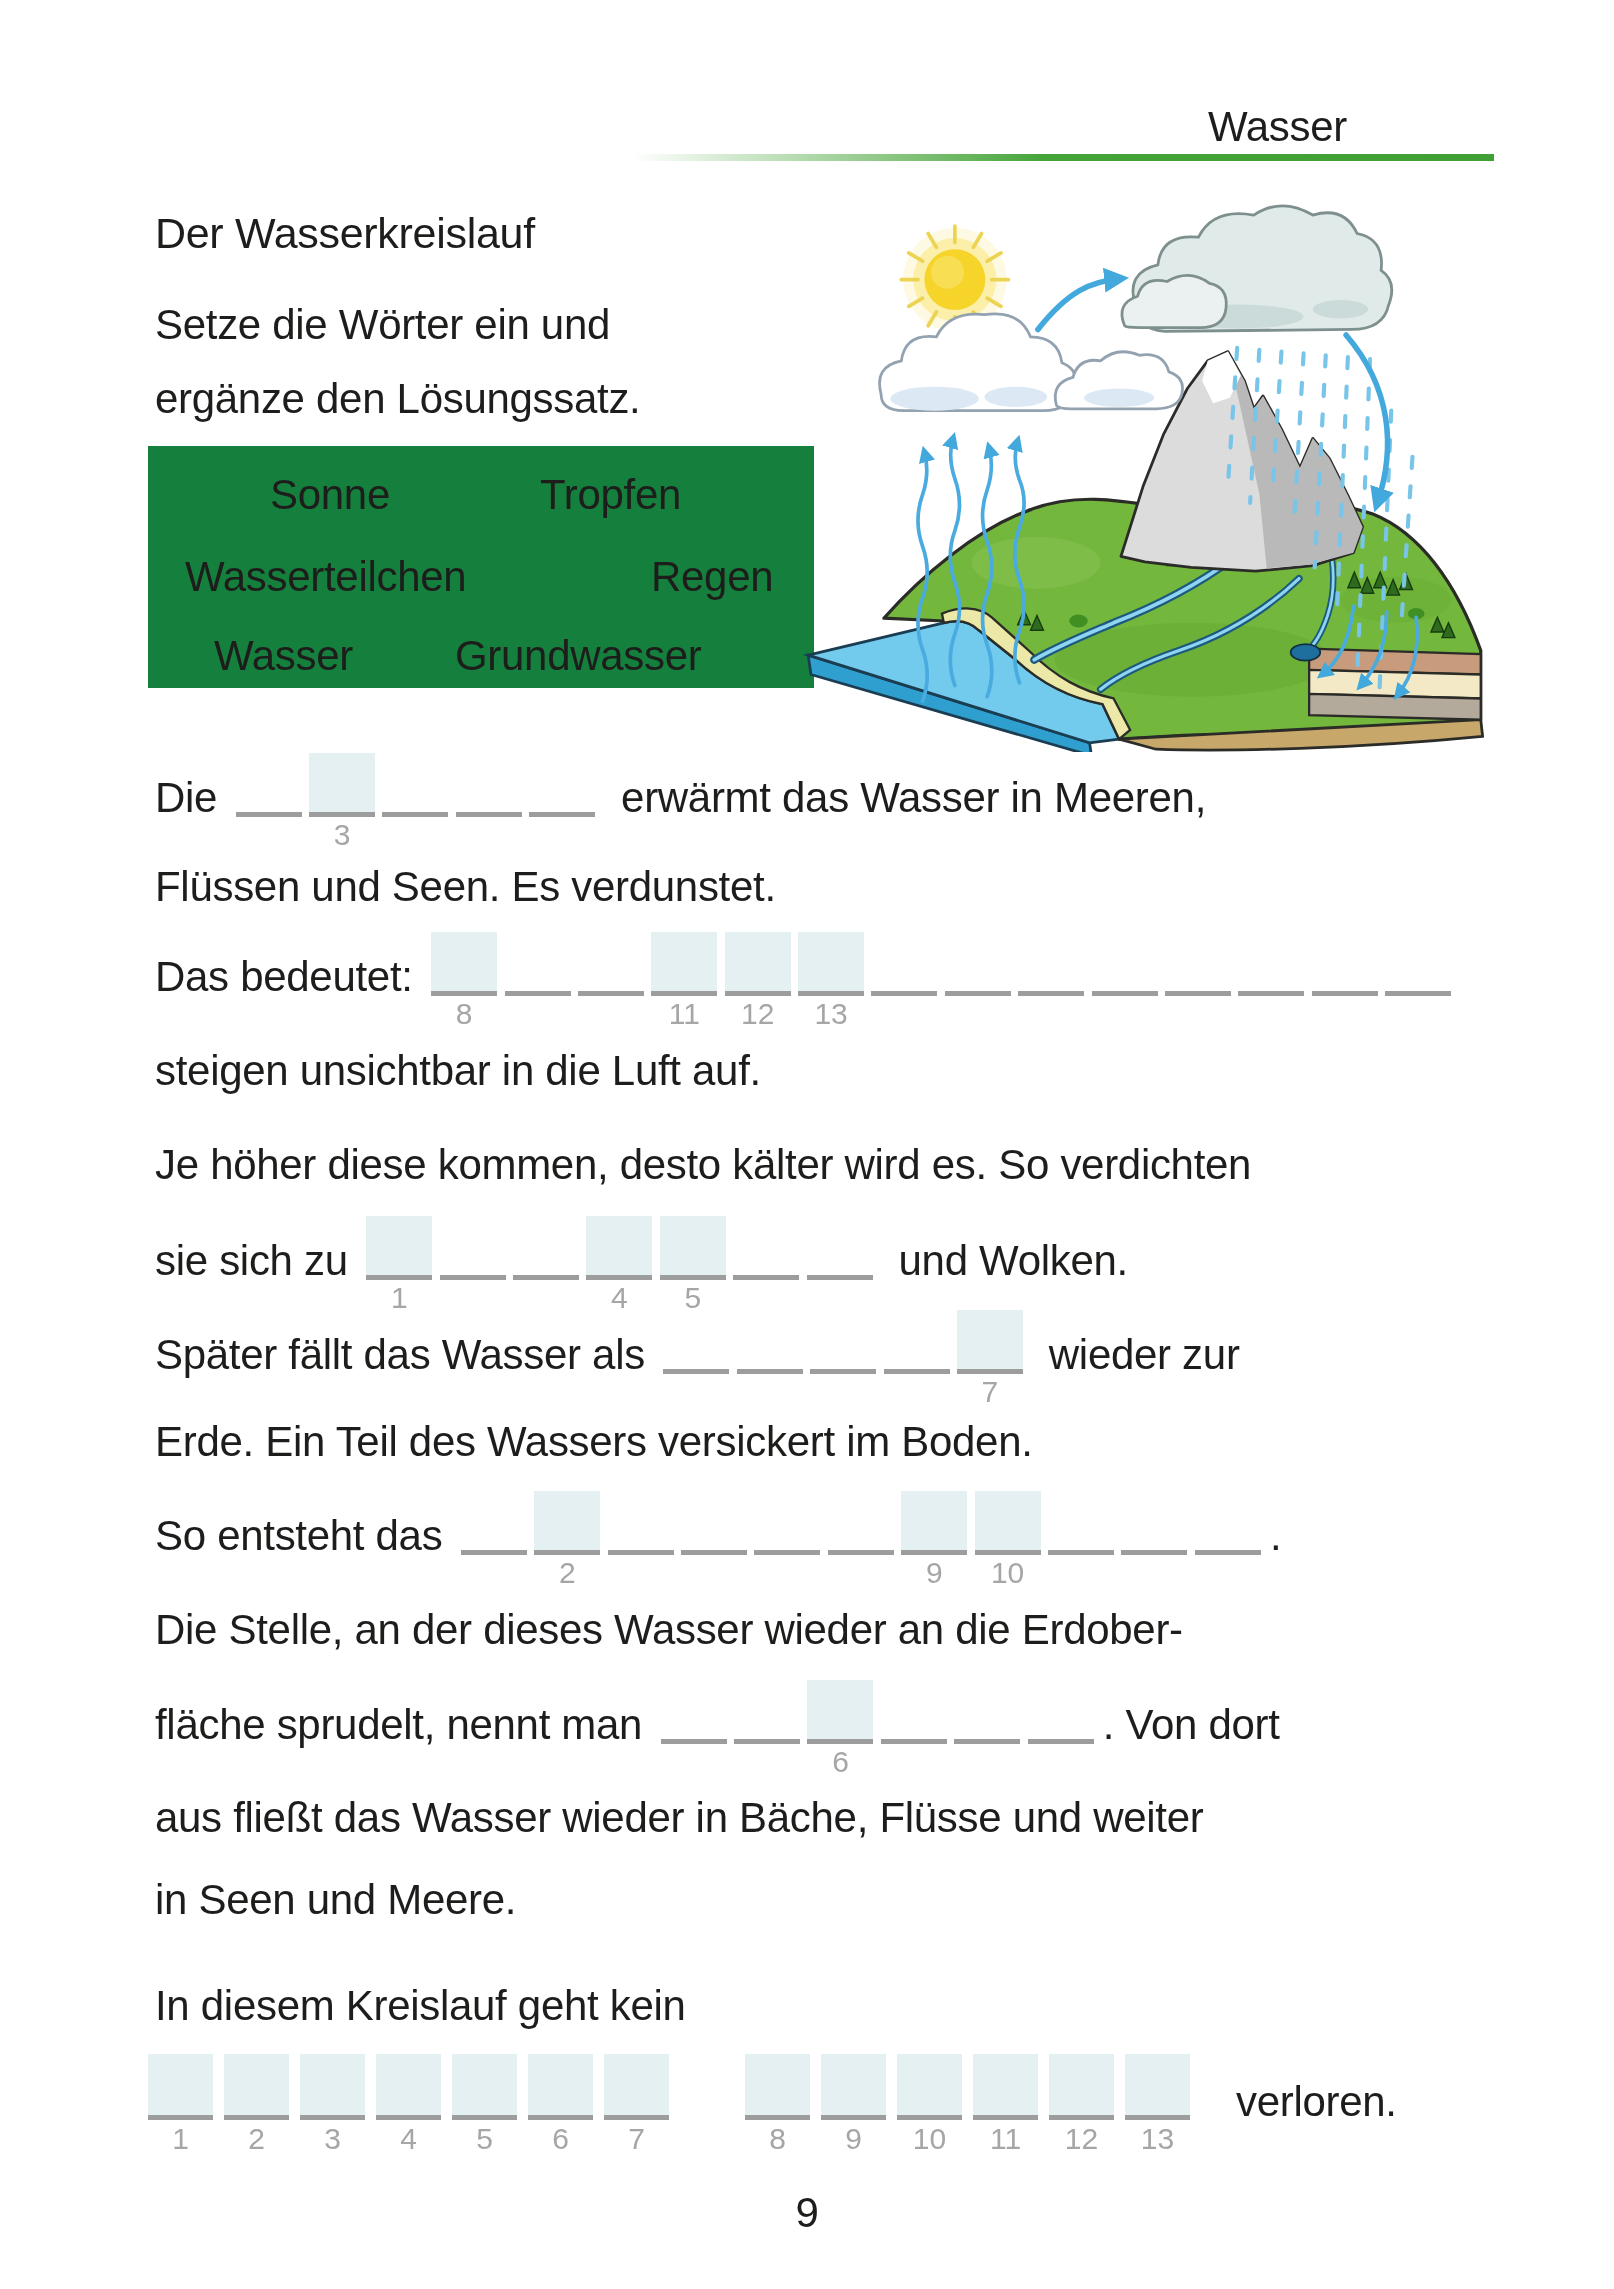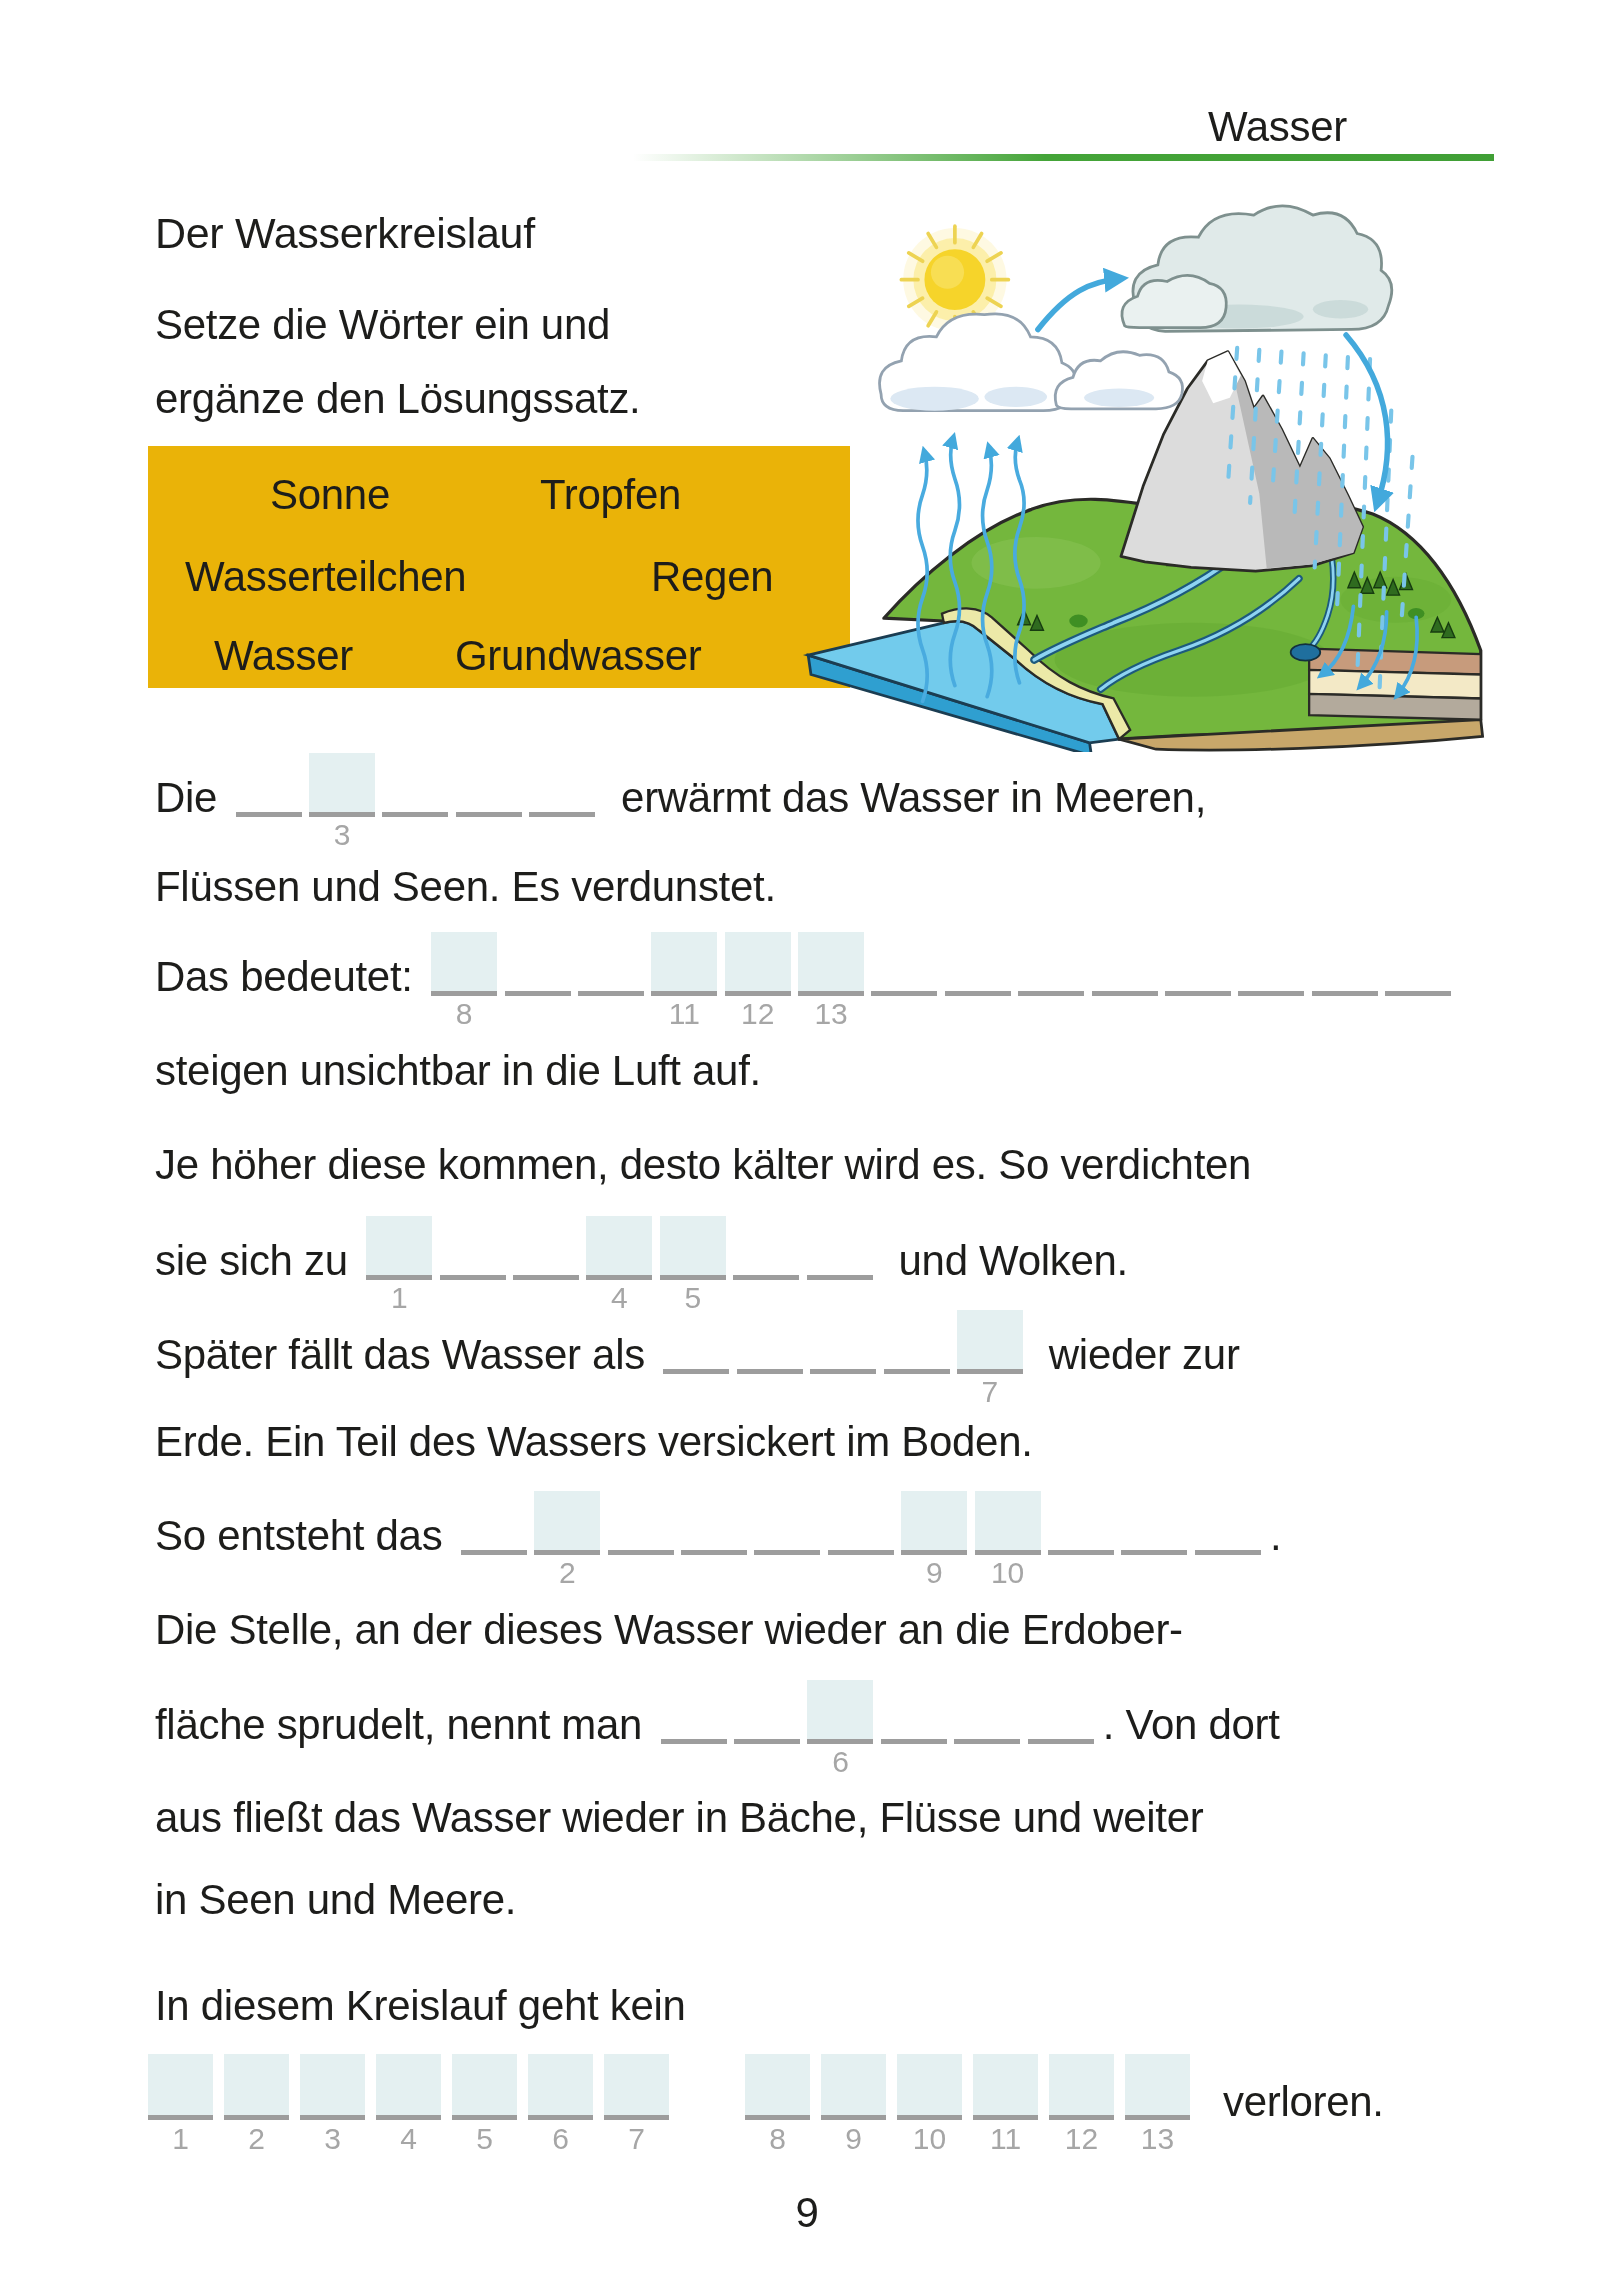--- a/index.html
+++ b/index.html
@@ -4,36 +4,36 @@
 <style>
   html,body{margin:0;padding:0;background:#ffffff;}
   .page{position:relative;width:1494px;height:2290px;background:#ffffff;overflow:hidden;
         font-family:"Liberation Sans",sans-serif;color:#1d1d1b;letter-spacing:-0.3px;}
   .header-label{position:absolute;top:103px;right:147px;font-size:42px;}
   .header-rule{position:absolute;top:154px;left:633px;width:981px;height:6.5px;
         background:linear-gradient(to right, rgba(68,164,56,0), #44a438 42%, #3f9e35);}
   .title{position:absolute;left:155px;top:209px;font-size:43px;text-align:center;}
   .instr{position:absolute;left:155px;font-size:42px;}
   .i1{top:301px;text-align:center;} .i2{top:375px;}
-  .wordbox{position:absolute;left:148px;top:446px;width:666px;height:242px;background:#eab308;padding-left:36px;}
+  .wordbox{position:absolute;left:148px;top:446px;width:666px;height:242px;background:#15803d;}
   .wb-word{position:absolute;font-size:42px;white-space:nowrap;}
   .fill-line{position:absolute;left:155px;font-size:42px;white-space:nowrap;}
   .t{display:inline;}
   .blank-group{display:inline;margin:0 18.5px;}
   .cell{display:inline-block;width:66px;height:59px;border-bottom:5.5px solid #9d9d9d;
         margin-right:7.4px;vertical-align:-5.5px;position:relative;}
   .cell.hl{background:#e4f0f1;}
   .cell .num{position:absolute;top:65px;left:0;right:0;text-align:center;
         font-size:30px;color:#a6a6a6;letter-spacing:0;}
   .final-row{position:absolute;left:148px;top:2054px;display:flex;align-items:flex-end;}
   .cellgroup{display:flex;}
   .cellgroup .cell{display:block;width:65px;height:61px;margin-right:11px;vertical-align:baseline;}
   .cellgroup .cell .num{top:68px;}
   .g2{margin-left:65px;}
-  .endtext{margin-left:22px;font-size:42px;transform:translateY(5.5px);}
+  .endtext{margin-left:35px;font-size:42px;transform:translateY(5.5px);}
   .pagenum{position:absolute;top:2189px;left:0;width:1614px;text-align:center;font-size:42px;}
 </style>
 </head>
 <body>
 
 <div class="page">
 
   <div class="header-label">Wasser</div>
   <div class="header-rule"></div>
 

